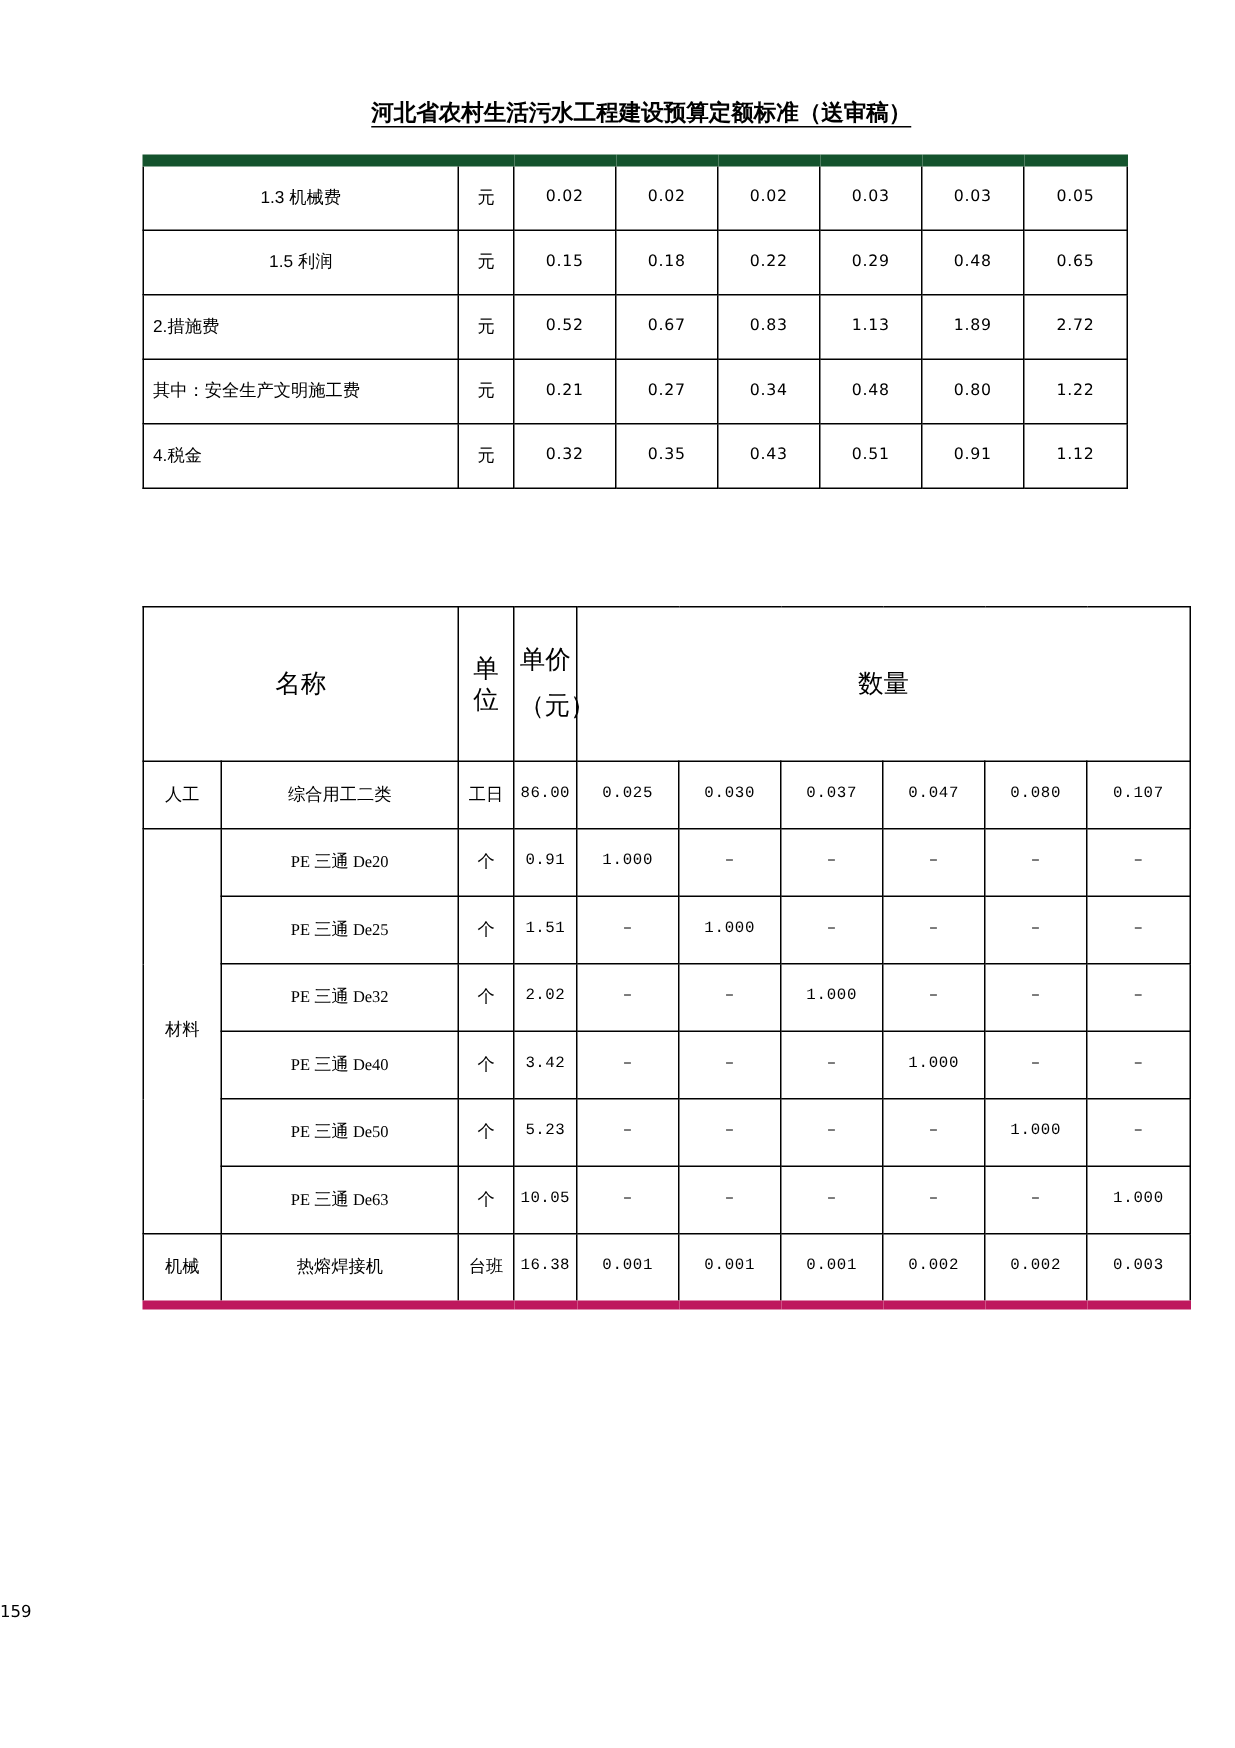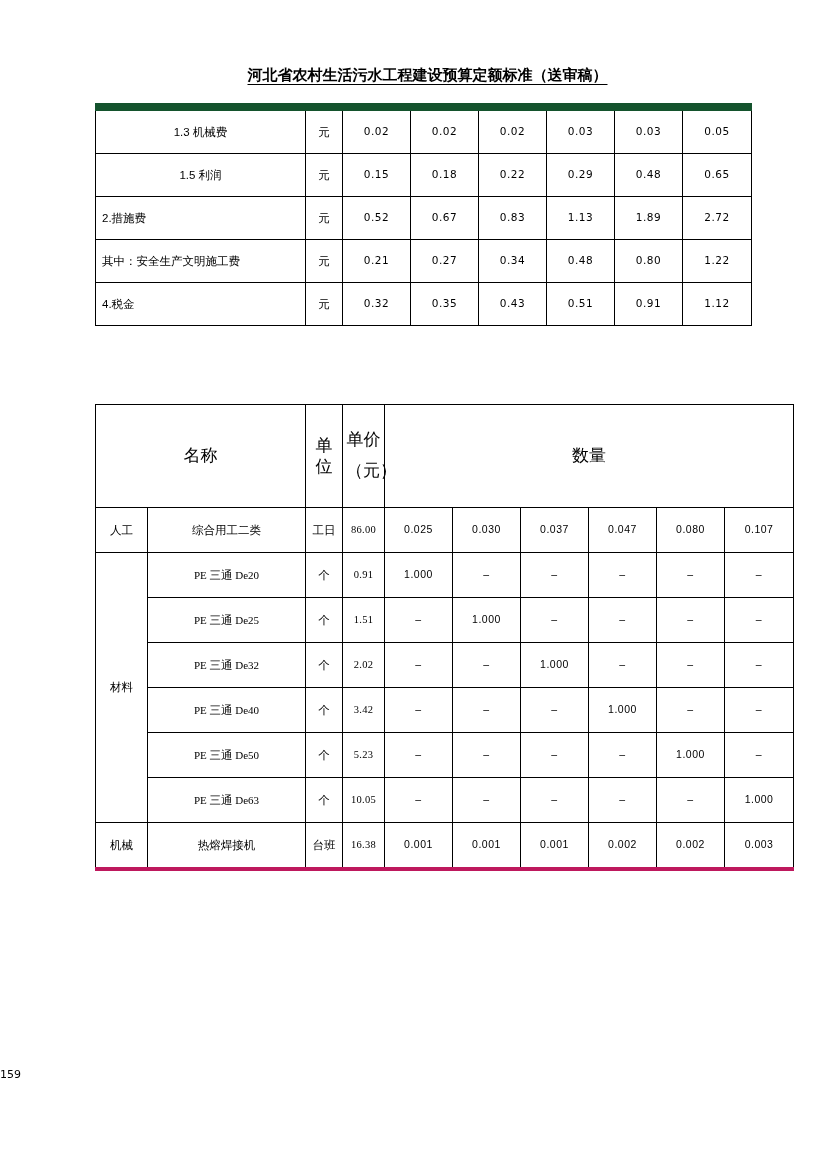--- a/index.html
+++ b/index.html
@@ -84,40 +84,40 @@
   #table-boq {
     left: 95px;
     top: 404px;
     width: 656px;
   }
   #table-boq td { height: 44px; }
   #table-boq tr.hdr td {
     height: 102px;
     font-size: 17px;
   }
-  #table-boq tr.lastrow td { border-bottom: 4px solid #be185d; }
+  #table-boq tr.lastrow td { border-bottom: 6px solid #be185d; }
   #table-boq td.cat { font-size: 11.5px; }
   #table-boq td.nm-cn { font-size: 11.5px; }
   #table-boq td.nm-mat {
     font-family: "Liberation Serif", "DejaVu Serif", serif;
     font-size: 11px;
   }
   #table-boq td.nm-mat .cjk {
     font-family: Liberation Serif, serif;
     font-size: 11.5px;
   }
   #table-boq td.unit { font-size: 11.5px; margin-left: 44px; }
   #table-boq td.price {
-    font-family: Liberation Serif, serif;
+    font-family: Liberation Mono, monospace;
     font-size: 10.5px;
     letter-spacing: 0.3px;
     padding: 0 1px;
   }
   #table-boq td.num {
-    font-family: Liberation Sans, sans-serif;
+    font-family: Liberation Mono, monospace;
     font-size: 10.5px;
     letter-spacing: 0.5px;
   }
   .hdr-stack { line-height: 1.8; }
 
   
   .page-number {
     position: absolute;
     left: 0;
     top: 1068px;

